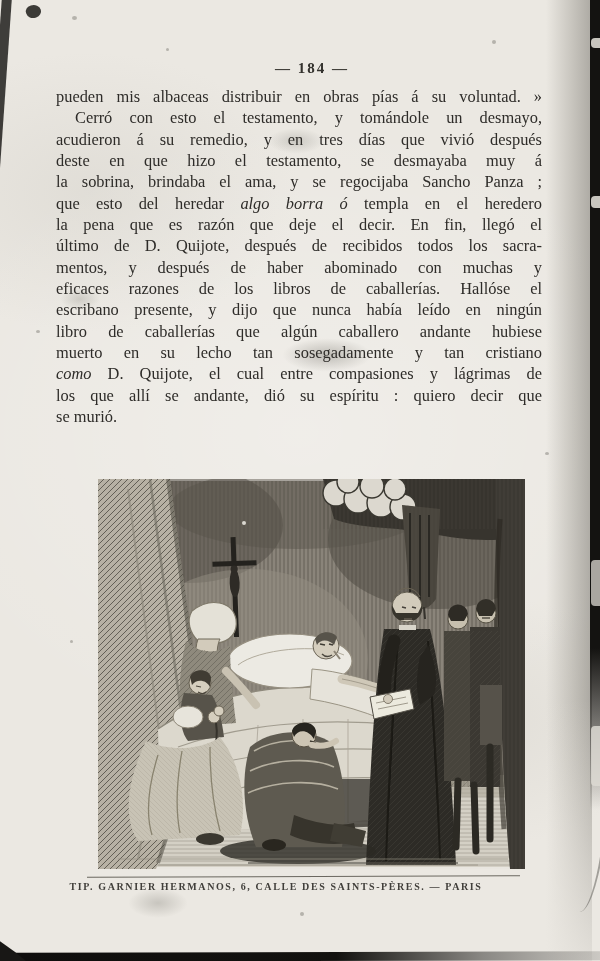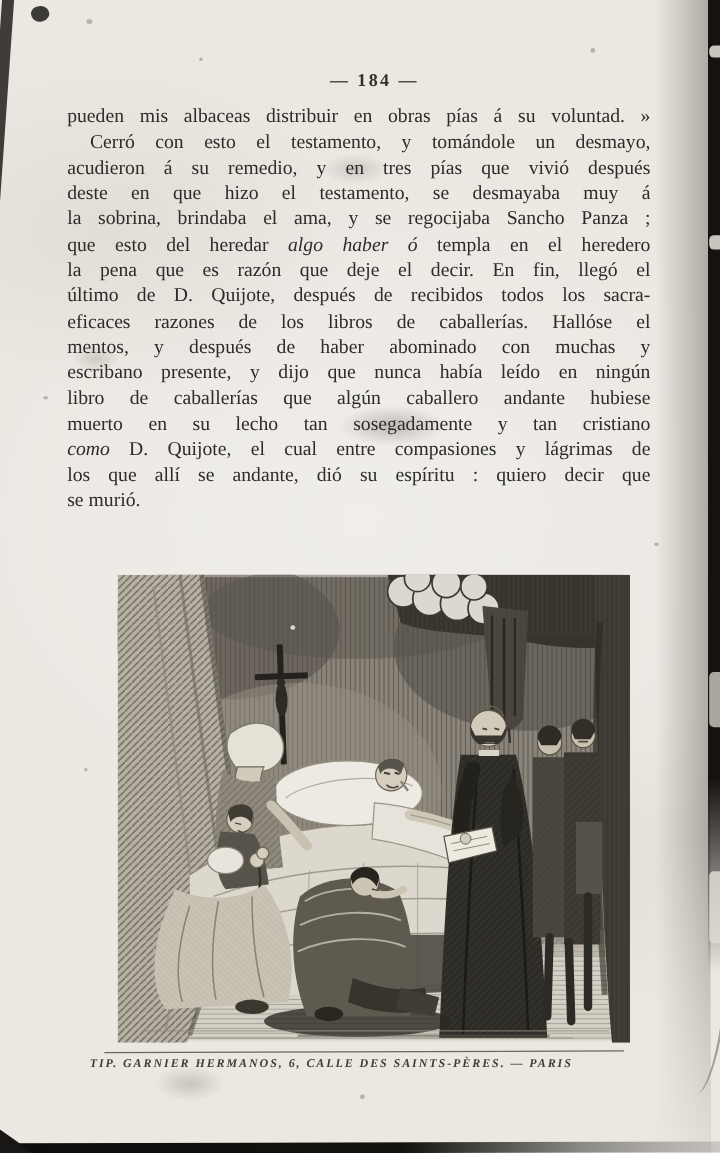--- a/index.html
+++ b/index.html
@@ -42,21 +42,21 @@
     text-align:justify;text-align-last:justify;white-space:normal;color:#2e2c29;}
   .line.indent{text-indent:19px;}
   .line.last{text-align-last:left;}
   .line .it{font-style:italic;}
   
   figure.engraving{position:absolute;left:98px;top:479px;width:427px;height:390px;margin:0;}
   figure.engraving svg{display:block;width:100%;height:100%;}
   
   .colophon-rule{position:absolute;left:87px;top:876px;width:433px;height:1px;background:#6a675f;transform:rotate(-.2deg);}
   .colophon{position:absolute;left:0;top:881px;width:552px;text-align:center;
-    font-size:10px;font-weight:700;letter-spacing:1.6px;color:#403e3a;font-style:italic;}
+    font-size:10px;font-weight:700;letter-spacing:1.6px;color:#403e3a;}
 </style>
 </head>
 <body>
 
 <div class="page">
 
   <div class="edge-topleft"></div>
   <div class="blob-topleft"></div>
   <div class="band-right"></div>
   <div class="band-right-fade"></div>
@@ -79,28 +79,28 @@
   <div class="smudge" style="left:282px;top:338px;width:90px;height:34px;background:radial-gradient(ellipse, rgba(112,110,102,.38), rgba(0,0,0,0) 70%);"></div>
   <div class="smudge" style="left:268px;top:128px;width:56px;height:26px;background:radial-gradient(ellipse, rgba(120,118,110,.28), rgba(0,0,0,0) 70%);"></div>
   <div class="smudge" style="left:128px;top:888px;width:60px;height:30px;background:radial-gradient(ellipse, rgba(118,116,108,.30), rgba(0,0,0,0) 70%);"></div>
   <div class="smudge" style="left:60px;top:288px;width:40px;height:22px;background:radial-gradient(ellipse, rgba(118,116,108,.25), rgba(0,0,0,0) 70%);"></div>
 
   <div class="page-number">— 184 —</div>
 
   <div class="body-text">
       <div class="line"><span>pueden mis albaceas distribuir en obras pías á su voluntad. »</span></div>
       <div class="line indent"><span>Cerró con esto el testamento, y tomándole un desmayo,</span></div>
-      <div class="line"><span>acudieron á su remedio, y en tres pías que vivió después</span></div>
+      <div class="line"><span>acudieron á su remedio, y en tres días que vivió después</span></div>
       <div class="line"><span>deste en que hizo el testamento, se desmayaba muy á</span></div>
       <div class="line"><span>la sobrina, brindaba el ama, y se regocijaba Sancho Panza ;</span></div>
-      <div class="line"><span>que esto del heredar </span><span class="it">algo haber ó</span><span> templa en el heredero</span></div>
+      <div class="line"><span>que esto del heredar </span><span class="it">algo borra ó</span><span> templa en el heredero</span></div>
       <div class="line"><span>la pena que es razón que deje el decir. En fin, llegó el</span></div>
       <div class="line"><span>último de D. Quijote, después de recibidos todos los sacra-</span></div>
+      <div class="line"><span>mentos, y después de haber abominado con muchas y</span></div>
       <div class="line"><span>eficaces razones de los libros de caballerías. Hallóse el</span></div>
-      <div class="line"><span>mentos, y después de haber abominado con muchas y</span></div>
       <div class="line"><span>escribano presente, y dijo que nunca había leído en ningún</span></div>
       <div class="line"><span>libro de caballerías que algún caballero andante hubiese</span></div>
       <div class="line"><span>muerto en su lecho tan sosegadamente y tan cristiano</span></div>
       <div class="line"><span class="it">como</span><span> D. Quijote, el cual entre compasiones y lágrimas de</span></div>
       <div class="line"><span>los que allí se andante, dió su espíritu : quiero decir que</span></div>
       <div class="line last"><span>se murió.</span></div>
     </div>
 
   <figure class="engraving">
     <svg viewBox="0 0 427 390" xmlns="http://www.w3.org/2000/svg">

